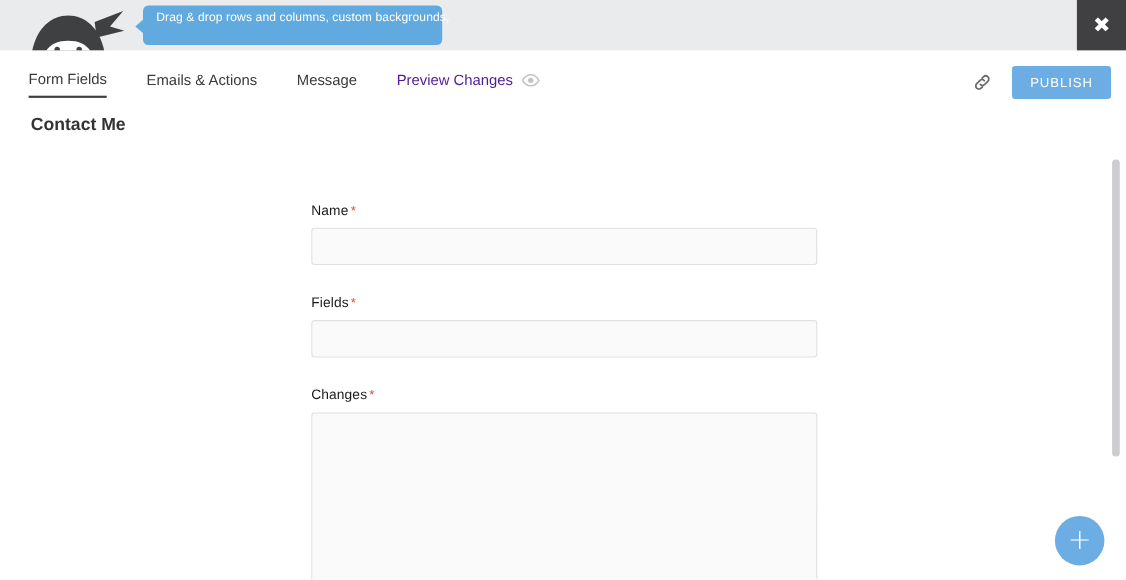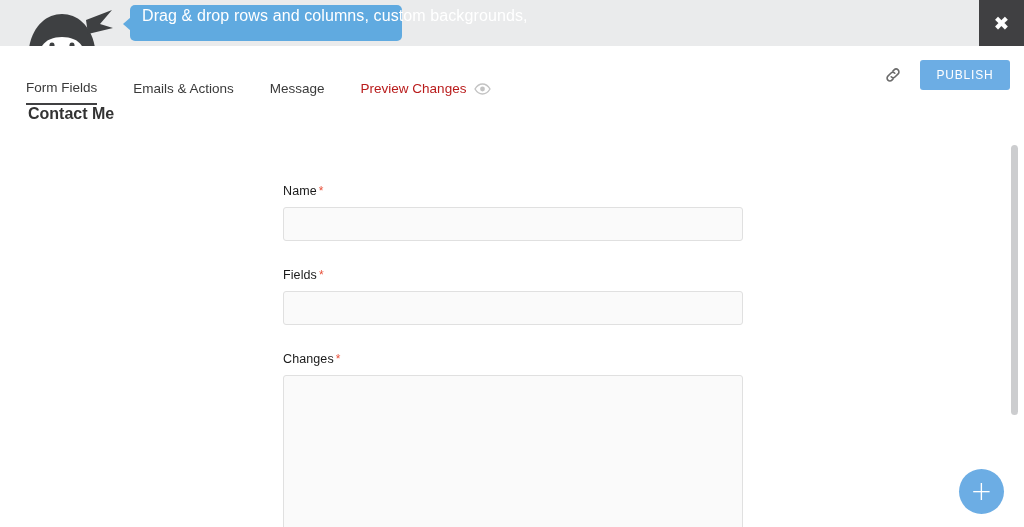--- a/index.html
+++ b/index.html
@@ -43,21 +43,21 @@
   
   .tooltip {
     position: absolute;
     left: 130px;
     top: 5px;
     width: 272px;
     height: 36px;
     background: #60aae0;
     border-radius: 5px;
     color: #ffffff;
-    font-size: 16px;
+    font-size: 11px;
     line-height: 16px;
     padding: 3px 12px 0 12px;
     letter-spacing: 0.1px;
   }
 
   .tooltip .tip-arrow {
     position: absolute;
     left: -7px;
     top: 12px;
     width: 0; height: 0;
@@ -106,27 +106,26 @@
   }
 
   .tab {
     font-size: 13.5px;
     color: #3a3a3a;
     margin-right: 36px;
     padding-bottom: 8px;
     cursor: pointer;
     position: relative;
     white-space: nowrap;
-    margin-top: 16px;
   }
   .tab.active {
     border-bottom: 2px solid #404042;
   }
   .tab.disabled {
-    color: #b91c1c;
+    color: #4c1d95;
     cursor: default;
   }
 
   .tab-preview {
     display: flex;
     align-items: center;
     gap: 8px;
   }
 
   .eye-icon { display: block; }

